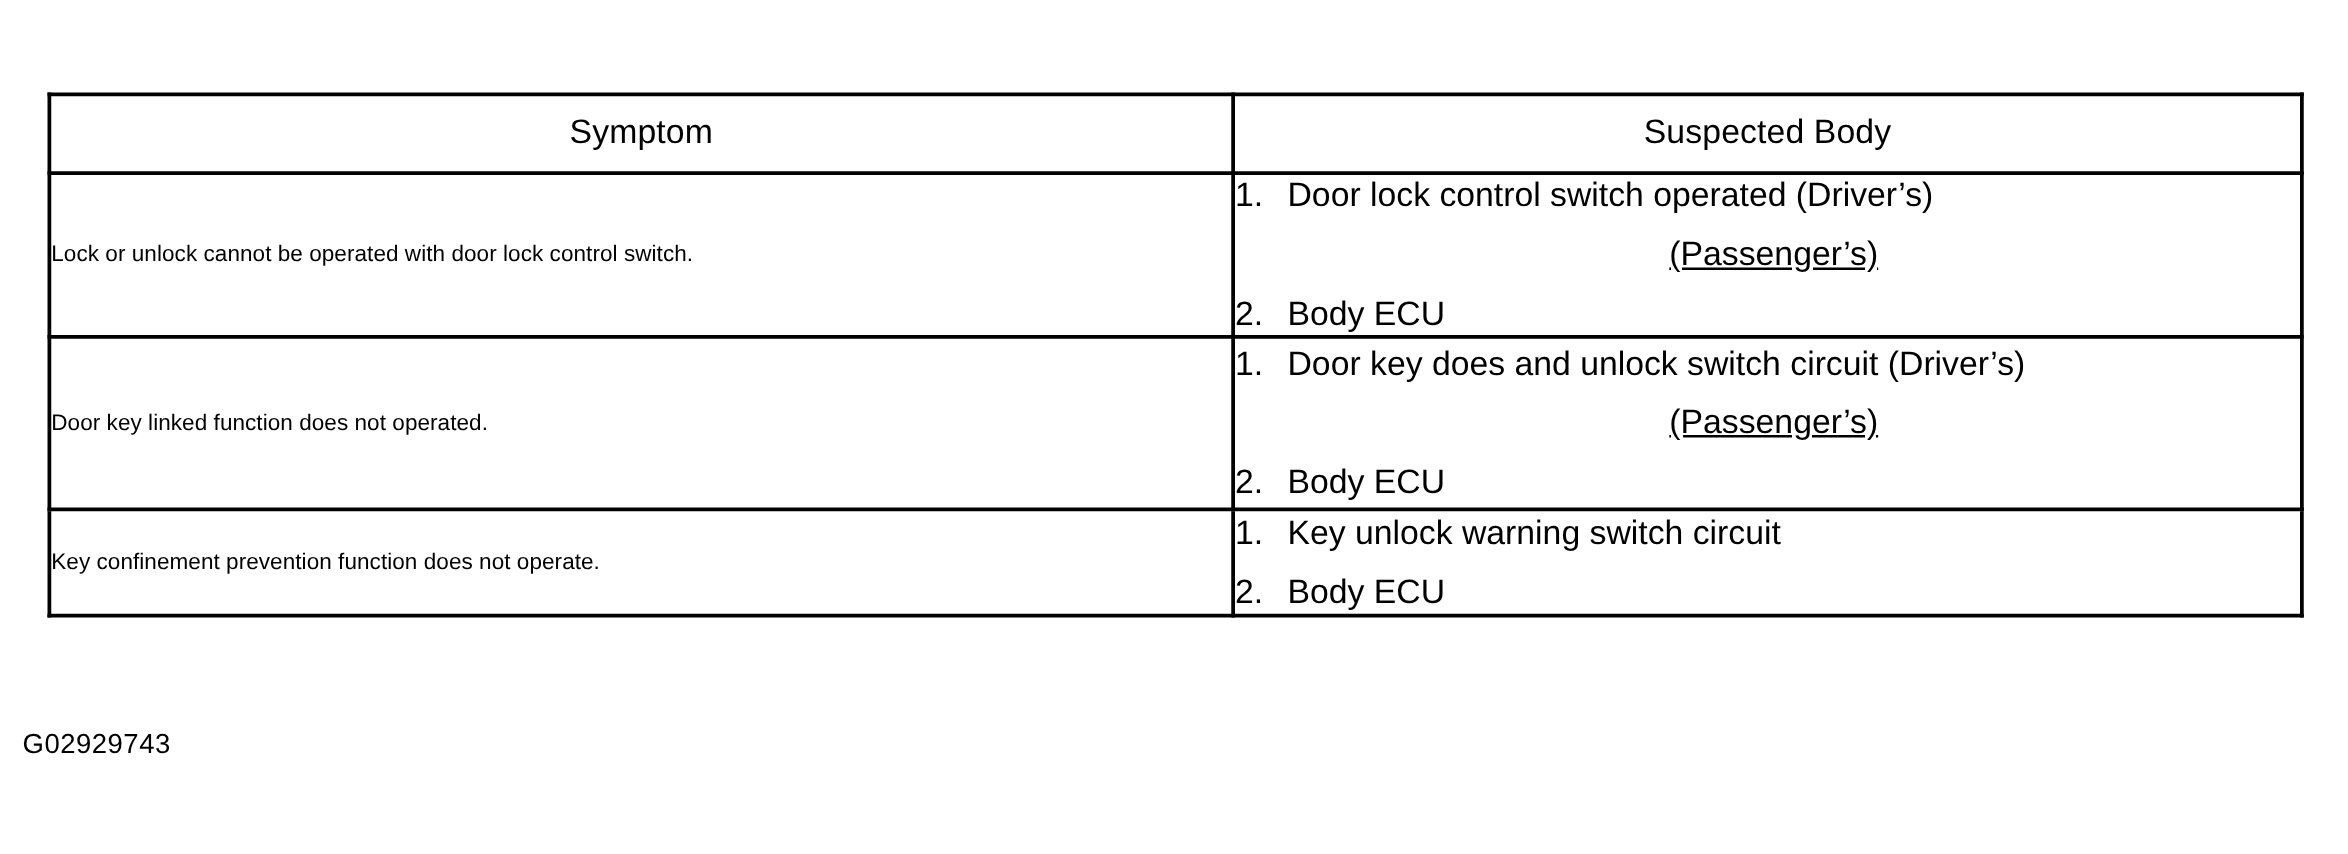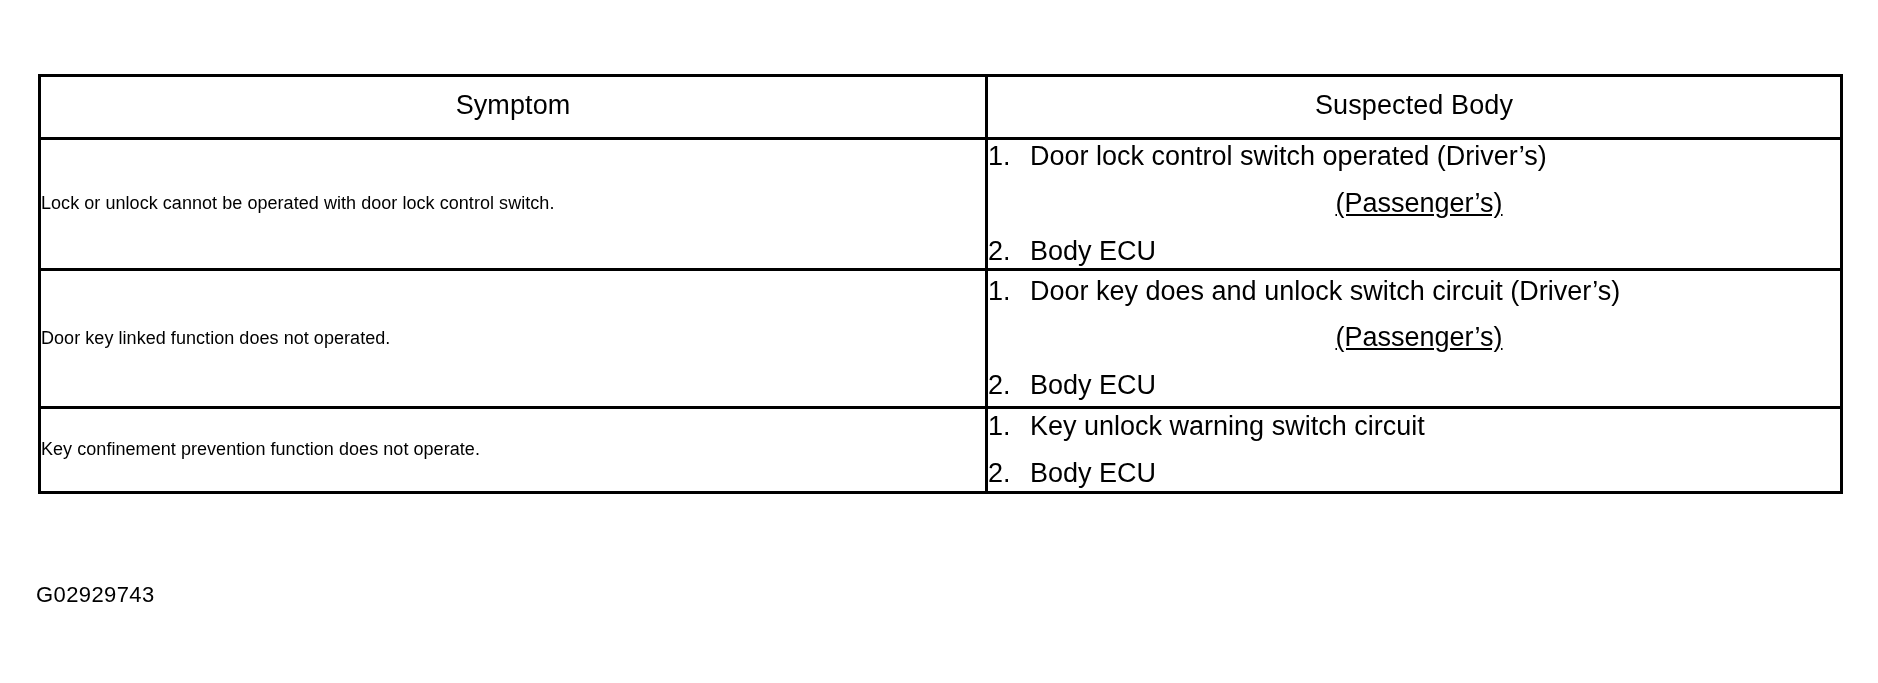--- a/index.html
+++ b/index.html
@@ -102,21 +102,21 @@
   }
 
   
   tr.data-row-0 td { height: 128px; }
   tr.data-row-1 td { height: 135px; }
   tr.data-row-2 td { height: 82px;  }
 
   
   .footer-code {
     position: absolute;
-    left: 36px;
+    left: 18px;
     top: 584px;
     font-size: 22px;
     letter-spacing: 0.4px;
     line-height: 1;
     white-space: nowrap;
   }
 </style>
 </head>
 <body>
 

